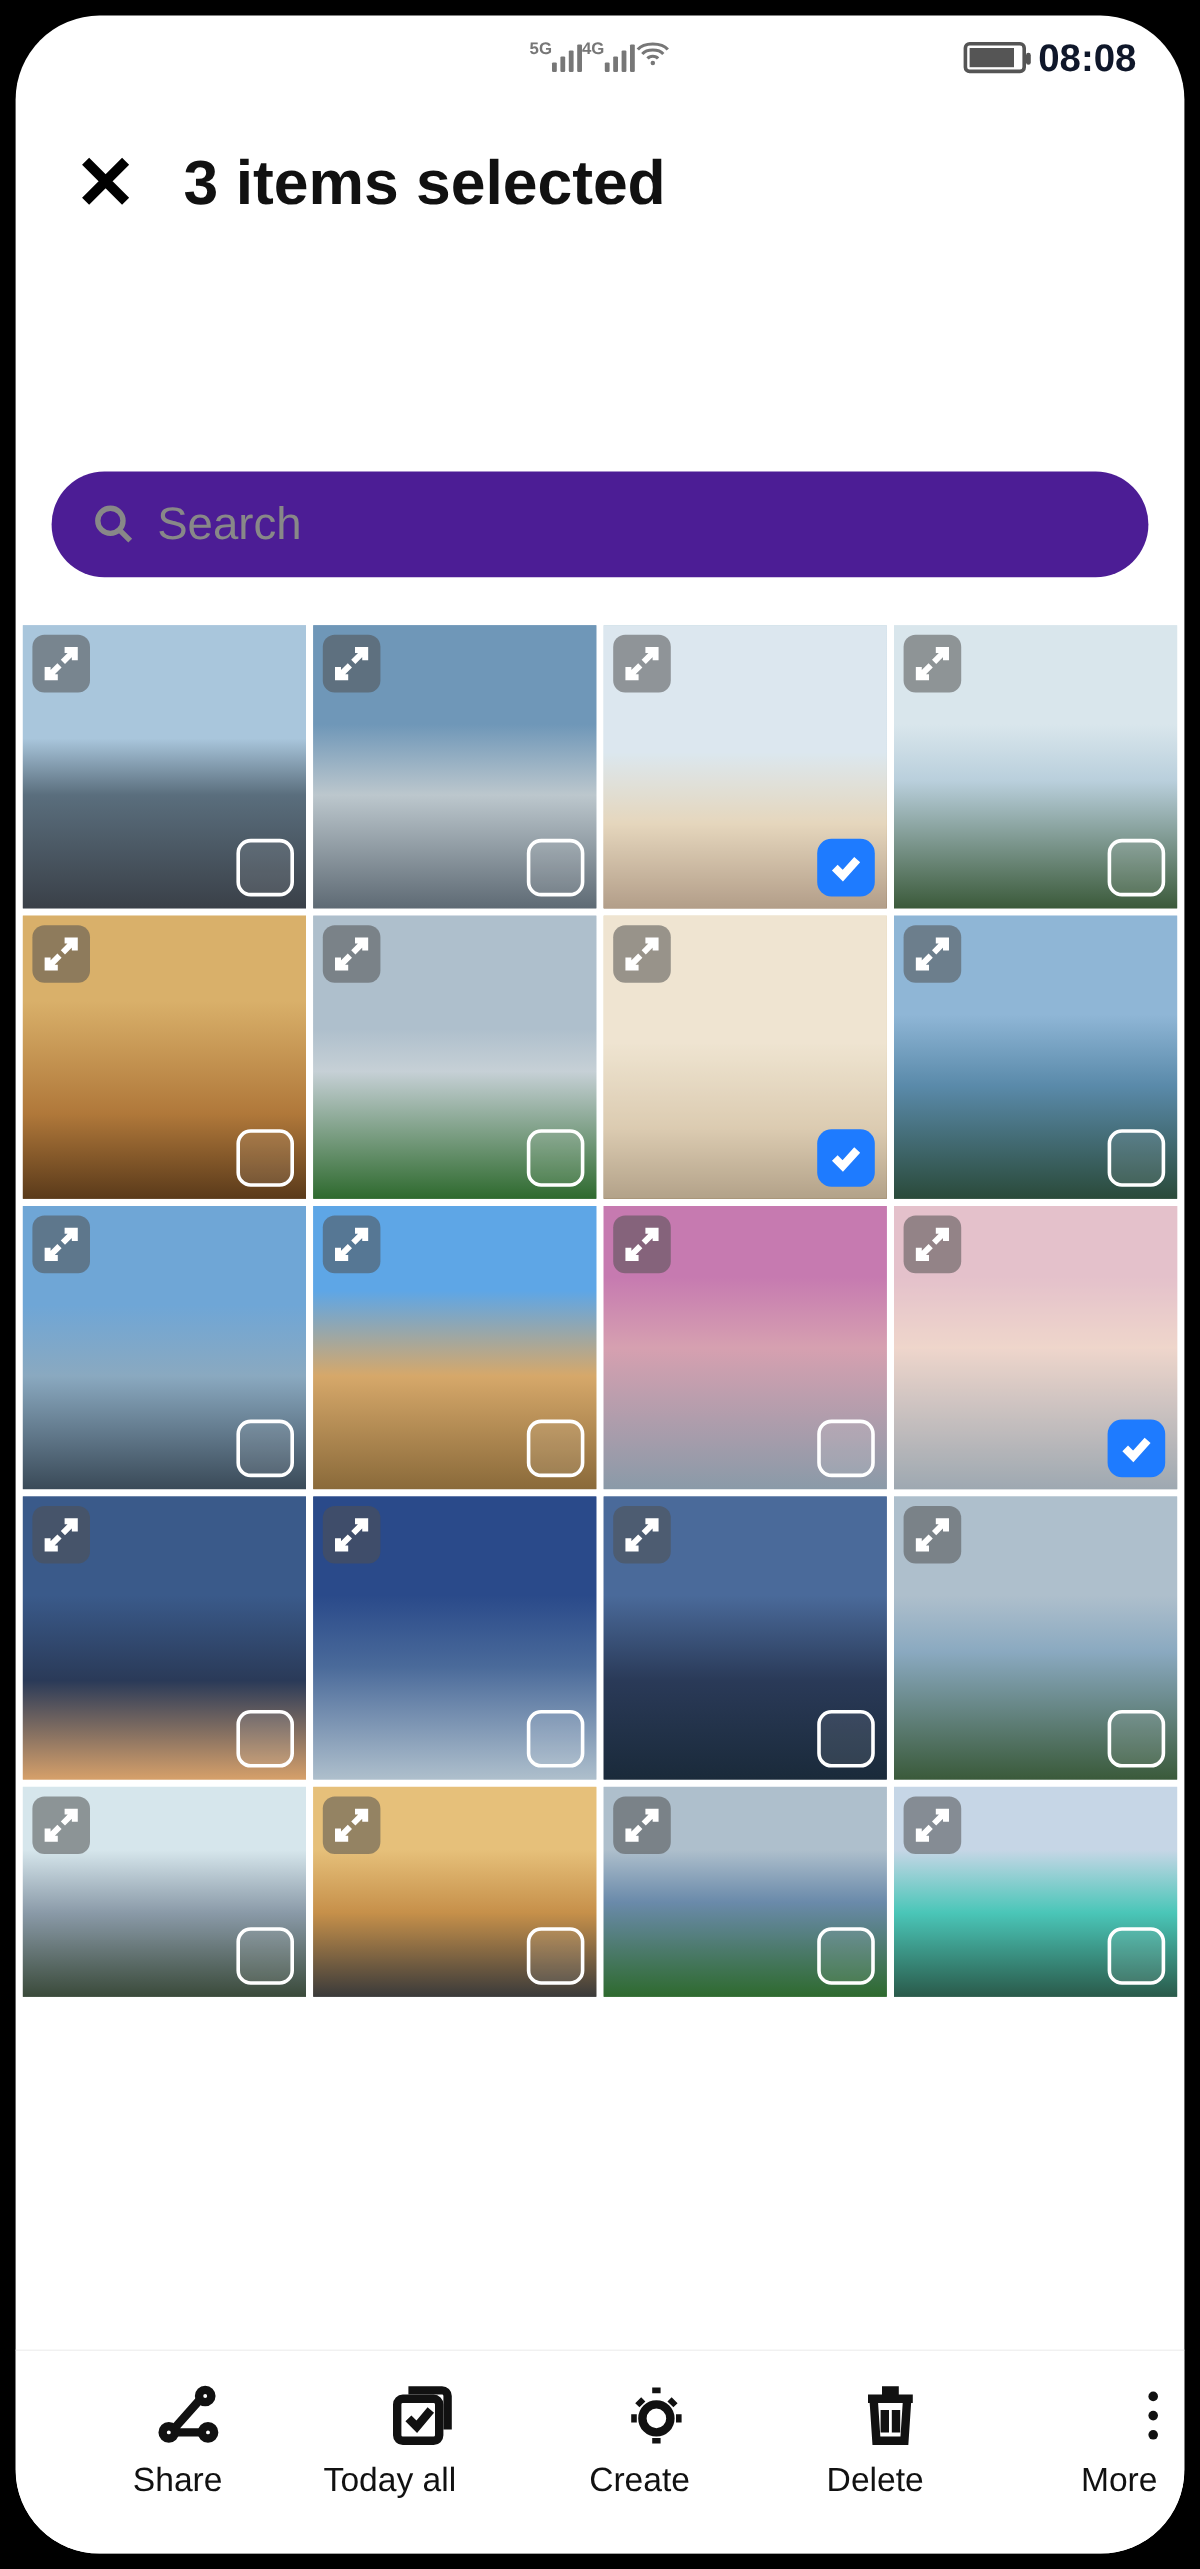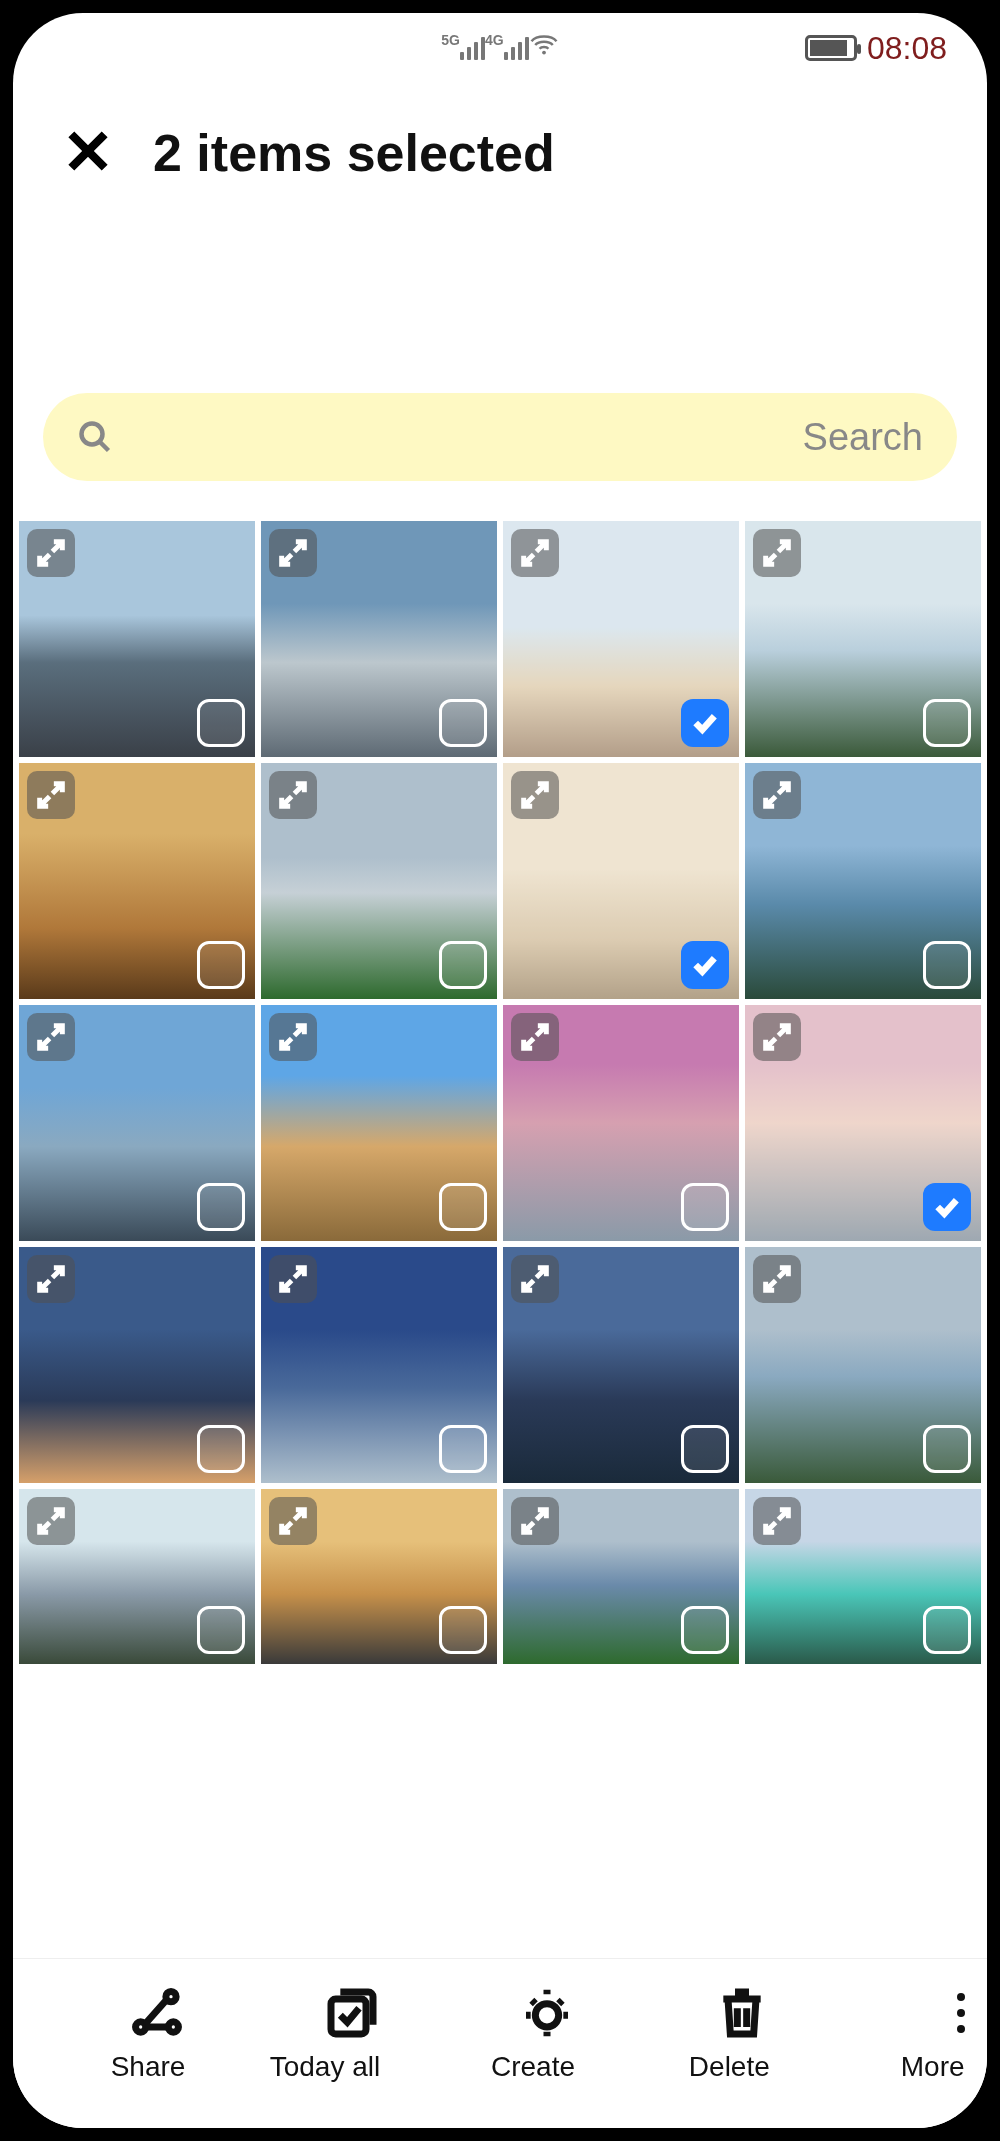--- a/index.html
+++ b/index.html
@@ -16,30 +16,30 @@
   .status-center { display: flex; align-items: center; gap: 0; font-size: 22px; }
   .bars { display: inline-flex; align-items: flex-end; gap: 3px; }
   .bars i { width: 4px; background: #777; display: inline-block; border-radius:1px;}
   .bars i:nth-child(1){height:8px}.bars i:nth-child(2){height:13px}.bars i:nth-child(3){height:18px}.bars i:nth-child(4){height:23px}
   .sup { font-size: 14px; position: relative; top:-8px; font-weight:600; color:#777;}
   .wifi svg { width: 30px; height: 30px; }
   .status-right { position: absolute; right: 40px; top: 0; height:70px; display:flex; align-items:center; gap:10px; }
   .battery { width: 52px; height: 26px; border: 3px solid #555; border-radius: 5px; position: relative; }
   .battery::after { content:""; position:absolute; right:-7px; top:6px; width:4px; height:10px; background:#555; border-radius:2px;}
   .battery .fill { position:absolute; left:2px; top:2px; bottom:2px; width:80%; background:#555;}
-  .clock { font-size: 32px; color:#7f1d1d; font-weight:400;}
+  .clock { font-size: 32px; color:#0f172a; font-weight:700;}
   
   .header { display:flex; align-items:center; gap: 40px; padding: 40px 50px 10px 50px; }
   .close-x svg { width: 50px; height: 50px; stroke:#000; stroke-width:4; }
   .title { font-size: 52px; font-weight:600; color:#111; }
   
   .search-wrap { padding: 200px 30px 40px 30px; }
   .search {
-    background:#fef9c3; border-radius: 60px; height: 88px;
-    display:flex; align-items:center; gap:18px; padding: 0 34px; justify-content: space-between;
+    background:#4c1d95; border-radius: 60px; height: 88px;
+    display:flex; align-items:center; gap:18px; padding: 0 34px;
   }
   .search svg { width:36px; height:36px; stroke:#888; fill:none; stroke-width:3;}
   .search-text { font-size:38px; color:#888; }
   
   .section-row { display:flex; align-items:center; justify-content:space-between; padding: 60px 40px 20px 60px;}
   .section-title { font-size:46px; font-weight:700; color:#111;}
   .outline-box { width:44px; height:44px; border:3px solid #999; border-radius:10px; background:#fff;}
   
   .grid { display:grid; grid-template-columns: repeat(4, 1fr); gap:6px; padding: 0 6px;}
   .thumb { position:relative; aspect-ratio:1/1; overflow:hidden;}
@@ -128,21 +128,21 @@
       <div class="clock">08:08</div>
     </div>
   </div>
 
   <div class="header">
     <div class="close-x">
       <svg viewBox="0 0 24 24">
           <path d="M4 4 L20 20 M20 4 L4 20"></path>
         </svg>
     </div>
-    <div class="title">2 items selected</div>
+    <div class="title">3 items selected</div>
   </div>
 
   <div class="search-wrap">
     <div class="search">
       <svg viewBox="0 0 24 24">
           <circle cx="10" cy="10" r="7"></circle>
           <path d="M15 15 L21 21"></path>
         </svg>
       <span class="search-text">Search</span>
     </div>

